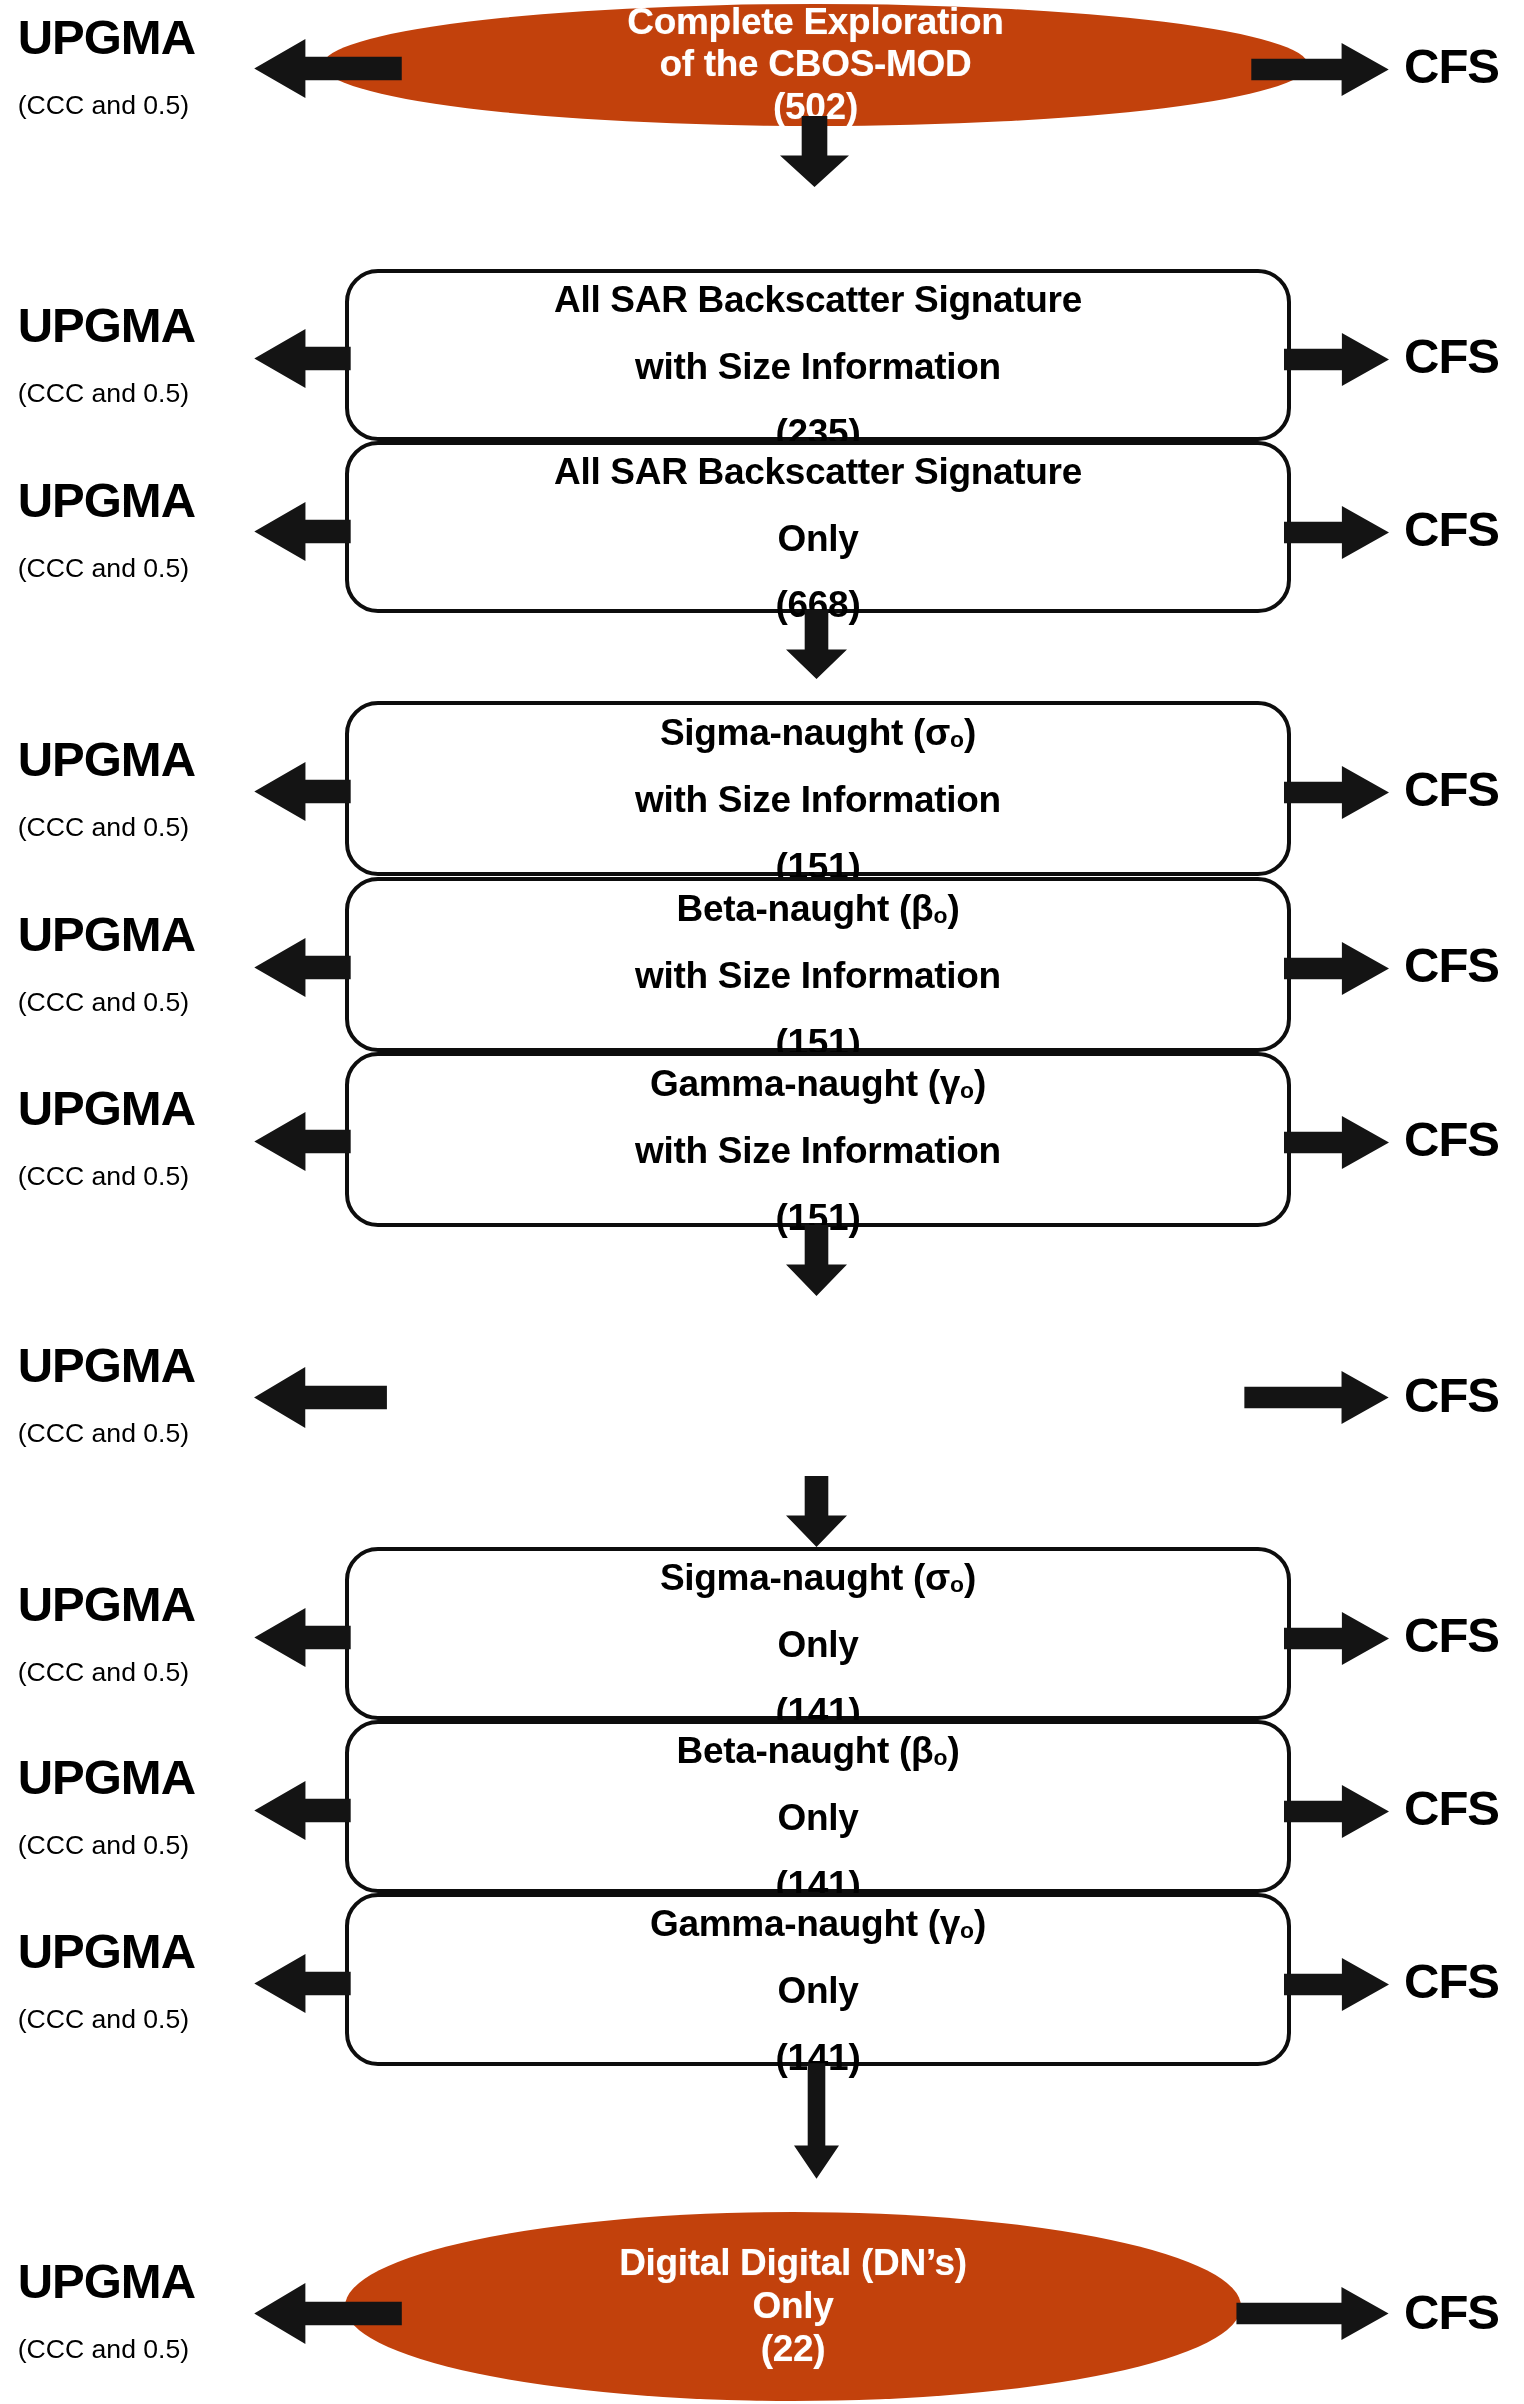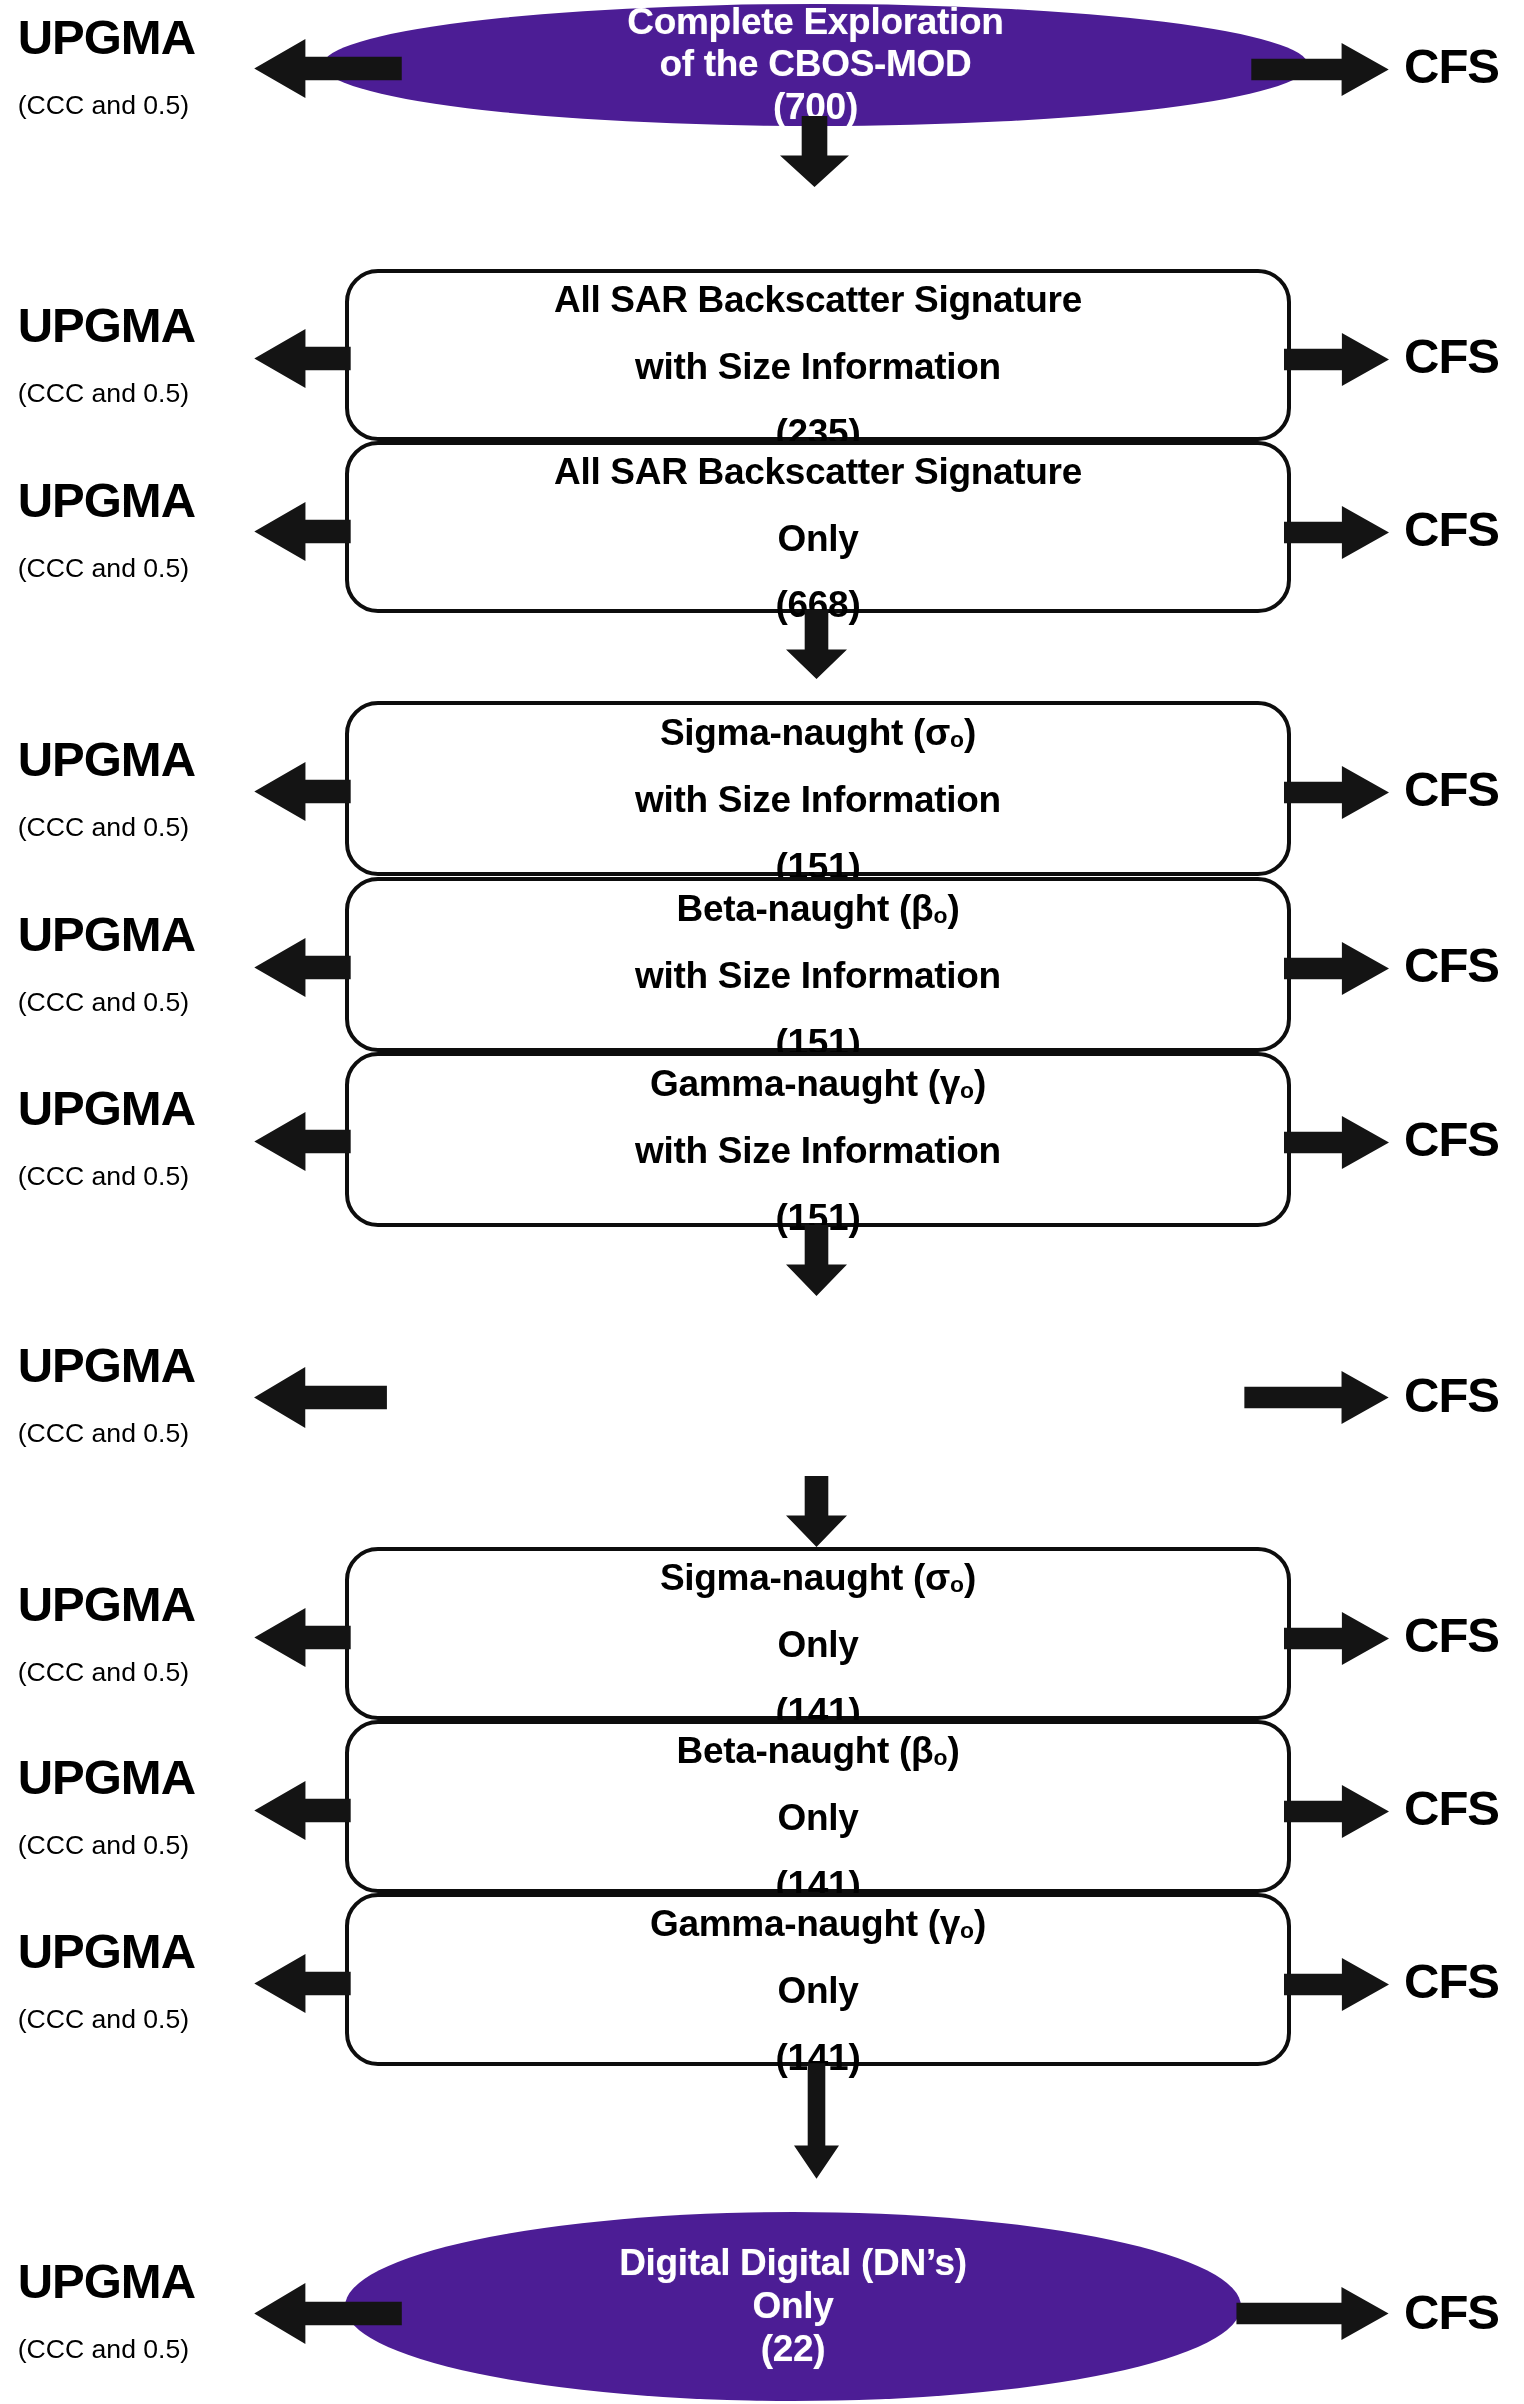--- a/index.html
+++ b/index.html
@@ -32,21 +32,21 @@
   }
 
   .node-box {
     background: #ffffff;
     border: 4.9px solid #0d0d0d;
     border-radius: 33px;
     color: #000000;
   }
 
   .node-ellipse {
-    background: #4c1d95;
+    background: #c2410c;
     border-radius: 50%;
     color: #ffffff;
   }
 
   .node-line {
     display: block;
     line-height: 1.16;
     white-space: nowrap;
     font-weight: bold;
     letter-spacing: -0.3px;
@@ -108,21 +108,21 @@
   }
 </style>
 </head>
 <body>
 
 <div id="canvas">
 
   <div class="node node-ellipse" style="left:323px; top:3.9px; width:985px; height:122px;">
     <span class="node-line">Complete Exploration</span>
     <span class="node-line">of the CBOS-MOD</span>
-    <span class="node-line">(700)</span>
+    <span class="node-line">(502)</span>
   </div>
   <div class="side-label left" style="left:17.7px; top:21.7px; width:296px; height:89px;">
     <span class="side-main">UPGMA</span>
     <span class="side-sub">(CCC and 0.5)</span>
   </div>
   <div class="side-label right" style="left:1404px; top:37px; width:118px; height:59px;">
     <span class="side-main">CFS</span>
   </div>
   <div class="arrow" style="left:254px; top:39px;">
     <svg width="148" height="59" viewBox="0 0 150 60">

